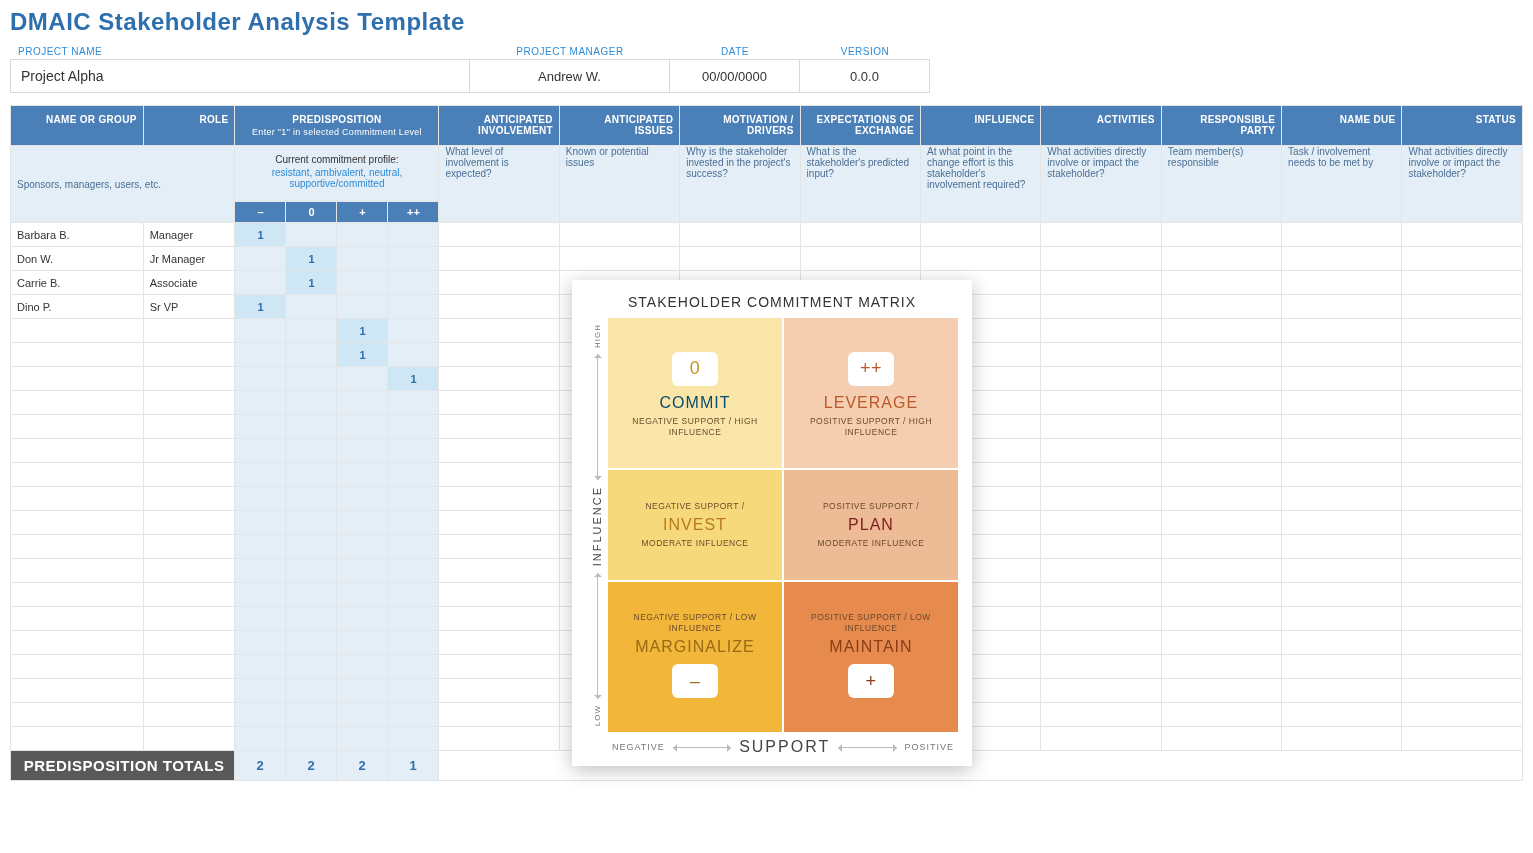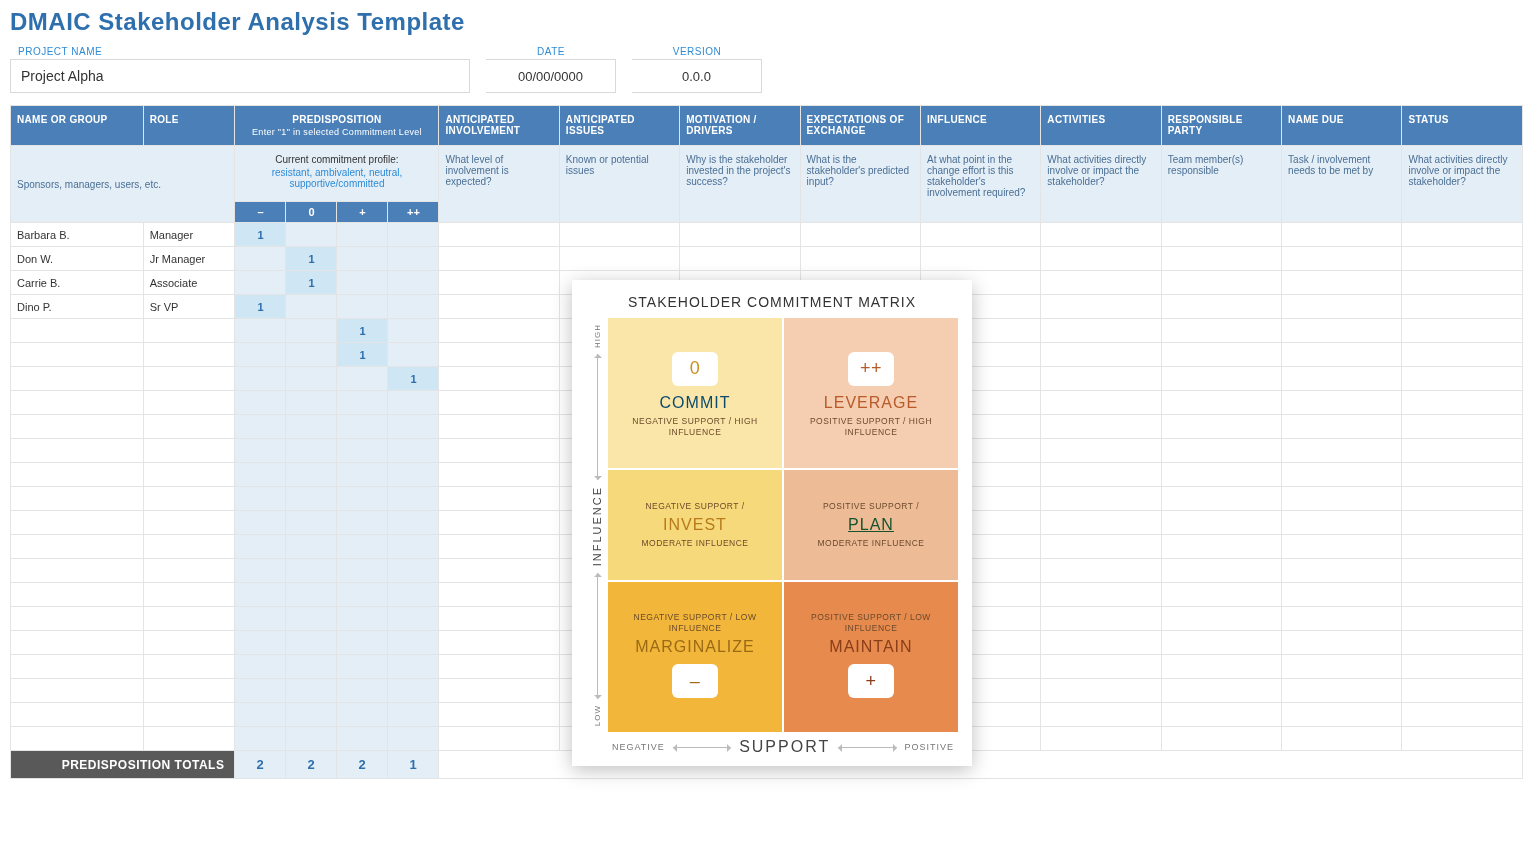--- a/index.html
+++ b/index.html
@@ -1,42 +1,42 @@
 <!DOCTYPE html>
 <html><head>
 <meta charset="utf-8">
 <style>
 * { box-sizing: border-box; margin: 0; padding: 0; }
 body { font-family: "Century Gothic", "Futura", Arial, sans-serif; background: #fff; position: relative; width: 1533px; height: 853px; overflow: hidden; }
 .page { padding: 8px 10px; }
 h1.title { color: #2e6fad; font-size: 24px; font-weight: 700; letter-spacing: .5px; margin-bottom: 6px; }
-.header-row { display: flex; gap: 16px; width: 920px; }
+.header-row { display: flex; gap: 0; width: 920px; }
 .header-cell { display: flex; flex-direction: column; }
 .header-cell .lab { color: #2e8bd6; font-size: 10px; letter-spacing: .5px; padding: 4px 8px 2px; font-weight: 400; }
 .header-cell .val { border: 1px solid #d9d9d9; padding: 8px 10px; font-size: 13px; color: #333; height: 34px; display:flex; align-items:center;}
 .header-cell:first-child .val { font-size: 14px; }
 .hc-name { width: 460px; } .hc-mgr { width: 200px; } .hc-date { width: 130px; } .hc-ver { width: 130px; }
 .hc-mgr .val, .hc-date .val, .hc-ver .val { justify-content: center; border-left: none; }
 .hc-mgr .lab, .hc-date .lab, .hc-ver .lab { text-align:center; }
 
 .grid { margin-top: 12px; border-collapse: collapse; width: 100%; table-layout: fixed; font-size: 11px; color: #333; }
 .grid th, .grid td { border: 1px solid #e4e4e4; }
-.grid thead th { background: #4a7fb8; color: #fff; font-weight: 700; font-size: 10px; text-align: left; padding: 8px 6px; vertical-align: top; letter-spacing:.3px;}
+.grid thead th { background: #4a7fb8; color: #fff; font-weight: 700; font-size: 10px; text-align: right; padding: 8px 6px; vertical-align: top; letter-spacing:.3px;}
 .grid thead th.predisp { text-align: center; }
 .grid thead th.predisp .sub { display:block; font-weight:400; font-size:9px; margin-top:2px; }
-.grid .subhead td { background: #e4eef7; font-size: 10px; color: #4a6f94; padding: 8px 6px; vertical-align: top; height: 56px; }
+.grid .subhead td { background: #e4eef7; font-size: 10px; color: #4a6f94; padding: 0 6px; vertical-align: top; height: 56px; }
 .grid .subhead td.profile { text-align:center; padding:8px 4px;}
 .grid .subhead td.profile .p1{display:block; color:#333; margin-bottom:2px;}
 .grid .subhead td.profile .p2{display:block; color:#2e8bd6;}
 .grid .subhead td.namehint{ background:#e4eef7; vertical-align:middle;}
 .grid .pred-heads td { background: #4a7fb8; color:#fff; text-align:center; font-weight:700; padding:4px 0; font-size:11px;}
 .grid tbody.data td { height: 24px; padding: 3px 6px; font-size: 11px; }
 .grid tbody.data td.pc { background:#e4eef7; text-align:center; color:#2e6fad; font-weight:700;}
 .grid tbody.data td.pc.filled { background:#cfe6f5; }
-.grid .totals td { background:#595959; color:#fff; font-weight:700; text-align:right; padding:6px 10px; font-size:12px; letter-spacing:.5px;}
+.grid .totals td { background:#595959; color:#fff; font-weight:700; text-align:right; padding:6px 10px; font-size:15px; letter-spacing:.5px;}
 .grid .totals td.tnum { background:#e4eef7; color:#2e6fad; text-align:center; font-size:13px;}
 .grid .totals td.tblank{ background:#fff;}
 
 .col-name{width:130px;} .col-role{width:90px;}
 .col-p{width:50px;}
 .col-std{width:118px;}
 
 
 .matrix { position:absolute; left:572px; top:280px; width:400px; background:#fff; box-shadow:0 4px 18px rgba(0,0,0,.25); padding:14px 14px 10px 14px;}
 .matrix .mtitle{ text-align:center; font-size:14px; letter-spacing:1px; color:#333; font-weight:400; margin-bottom:8px;}
@@ -45,21 +45,21 @@
 .influence-axis .high,.influence-axis .low{ font-size:8px; letter-spacing:1px; color:#777; writing-mode:vertical-rl; transform:rotate(180deg);}
 .influence-axis .lab{ font-size:11px; letter-spacing:2px; color:#444; writing-mode:vertical-rl; transform:rotate(180deg); font-weight:400;}
 .matrix-grid{ flex:1; display:grid; grid-template-columns:1fr 1fr; grid-template-rows:150px 110px 150px; gap:2px;}
 .mcell{ display:flex; flex-direction:column; align-items:center; justify-content:center; text-align:center; padding:8px; font-size:9px; letter-spacing:.5px;}
 .mcell .big{ font-size:16px; letter-spacing:1px; margin:4px 0; font-weight:400;}
 .mcell .sym{ background:#fff; width:46px; height:34px; border-radius:6px; display:flex; align-items:center; justify-content:center; font-size:18px; font-weight:400; margin:4px 0;}
 .mcell .desc{ color:#6b4a2a; font-size:8.5px; line-height:1.3;}
 .c-commit{ background:#f9e6a8;} .c-commit .big{color:#0c4a6e;} .c-commit .sym{color:#c98f1f;}
 .c-leverage{ background:#f5cdb0;} .c-leverage .big{color:#b85a2a;} .c-leverage .sym{color:#b85a2a;}
 .c-invest{ background:#f6d97a;align-items:center;} .c-invest .big{color:#b87a1a;}
-.c-plan{ background:#eebb97;} .c-plan .big{color:#14532d;text-decoration:underline;}
+.c-plan{ background:#eebb97;} .c-plan .big{color:#7f1d1d;}
 .c-marg{ background:#f2b63a;} .c-marg .big{color:#9a6a15;} .c-marg .sym{color:#9a6a15;}
 .c-maint{ background:#e68a4e;} .c-maint .big{color:#8a3d18;} .c-maint .sym{color:#8a3d18;}
 .support-axis{ display:flex; align-items:center; justify-content:space-between; margin-top:6px; padding:0 4px 0 26px; font-size:9px; color:#777; letter-spacing:1px;}
 .support-axis .mid{ font-size:16px; letter-spacing:2px; color:#444;}
 .support-axis .arrow{ flex:1; height:1px; background:#bbb; margin:0 8px; position:relative;}
 .support-axis .arrow::before,.support-axis .arrow::after{content:""; position:absolute; top:-3px; border:4px solid transparent;}
 .support-axis .arrow::before{left:-4px; border-right-color:#bbb;}
 .support-axis .arrow::after{right:-4px; border-left-color:#bbb;}
 .influence-axis .arrow{ width:1px; flex:1; background:#bbb; margin:6px 0; position:relative;}
 .influence-axis .arrow::before,.influence-axis .arrow::after{content:"";position:absolute;left:-3px;border:4px solid transparent;}
@@ -69,20 +69,24 @@
 </head>
 <body>
 
 <div class="page">
   <h1 class="title">DMAIC Stakeholder Analysis Template</h1>
 
   <div class="header-row">
     <div class="header-cell hc-name">
       <div class="lab">PROJECT NAME</div>
       <div class="val">Project Alpha</div>
+    </div>
+    <div class="header-cell hc-mgr">
+      <div class="lab">PROJECT MANAGER</div>
+      <div class="val">Andrew W.</div>
     </div>
     <div class="header-cell hc-date">
       <div class="lab">DATE</div>
       <div class="val">00/00/0000</div>
     </div>
     <div class="header-cell hc-ver">
       <div class="lab">VERSION</div>
       <div class="val">0.0.0</div>
     </div>
   </div>

